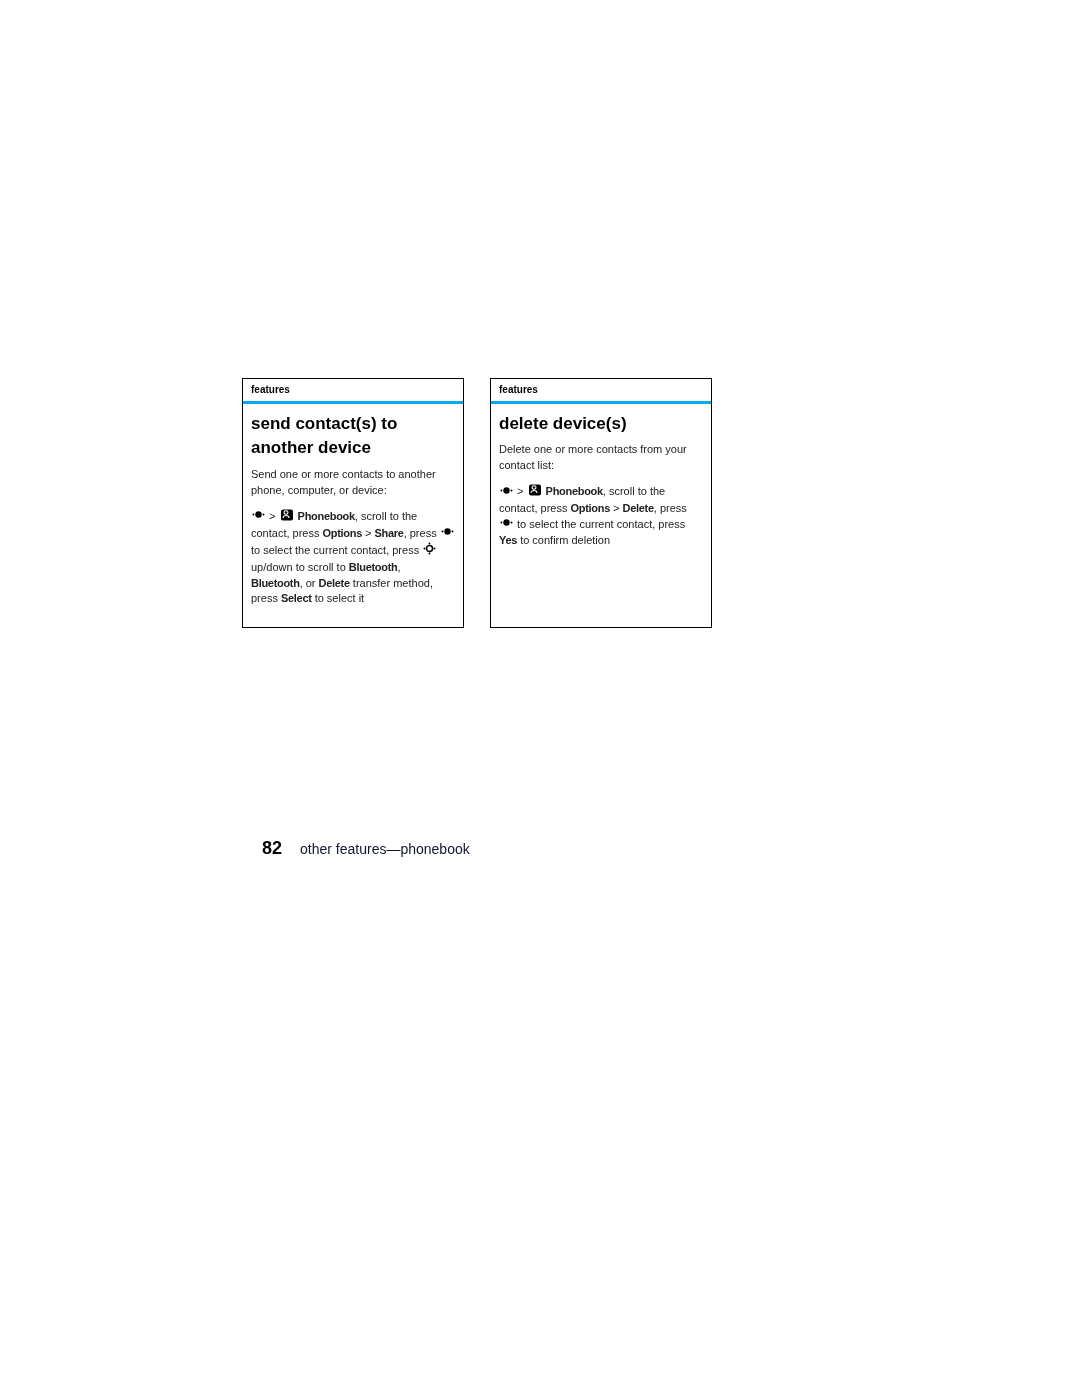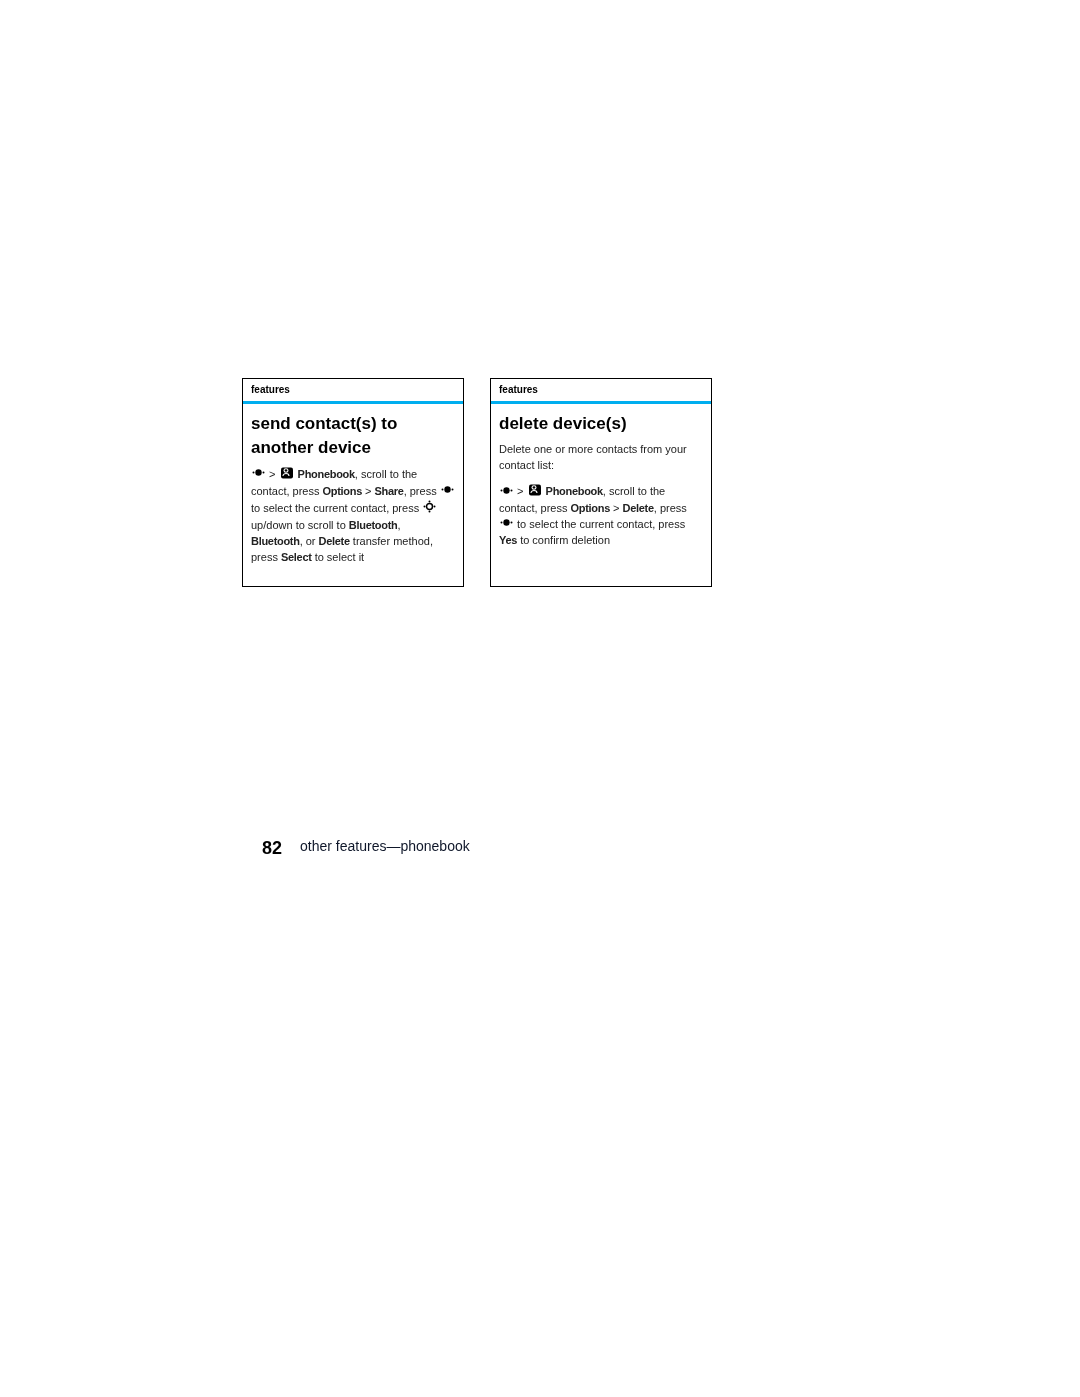--- a/index.html
+++ b/index.html
@@ -67,21 +67,21 @@
   .phbk-icon {
     display: inline-block;
     vertical-align: middle;
     margin: 0 1px;
   }
   .footer {
     position: absolute;
     left: 262px;
     top: 838px;
     display: flex;
-    align-items: flex-start;
+    align-items: center;
     gap: 18px;
   }
   .page-num {
     font-weight: bold;
     font-size: 18px;
     color: #000;
   }
   .footer-text {
     color: #0f172a;
     font-size: 14px;
@@ -93,20 +93,21 @@
 <div class="page">
 
   <div class="columns">
 
     <div class="feature-box">
       <div class="box-header">features</div>
       <div class="accent-bar"></div>
       <div class="box-body">
         <div class="subheading">send contact(s) to another device</div>
 
+        <p class="para">Send one or more contacts to another phone, computer, or device:</p>
 
         <p class="para">
           <span class="nav-icon">
             <svg width="13" height="11" viewBox="0 0 13 11">
                 <circle cx="6.5" cy="5.5" r="3.2" fill="#000"></circle>
                 <circle cx="1.5" cy="5.5" r="1" fill="#000"></circle>
                 <circle cx="11.5" cy="5.5" r="1" fill="#000"></circle>
               </svg>
           </span><span> &gt; </span><span class="phbk-icon">
             <svg width="14" height="12" viewBox="0 0 14 12">

